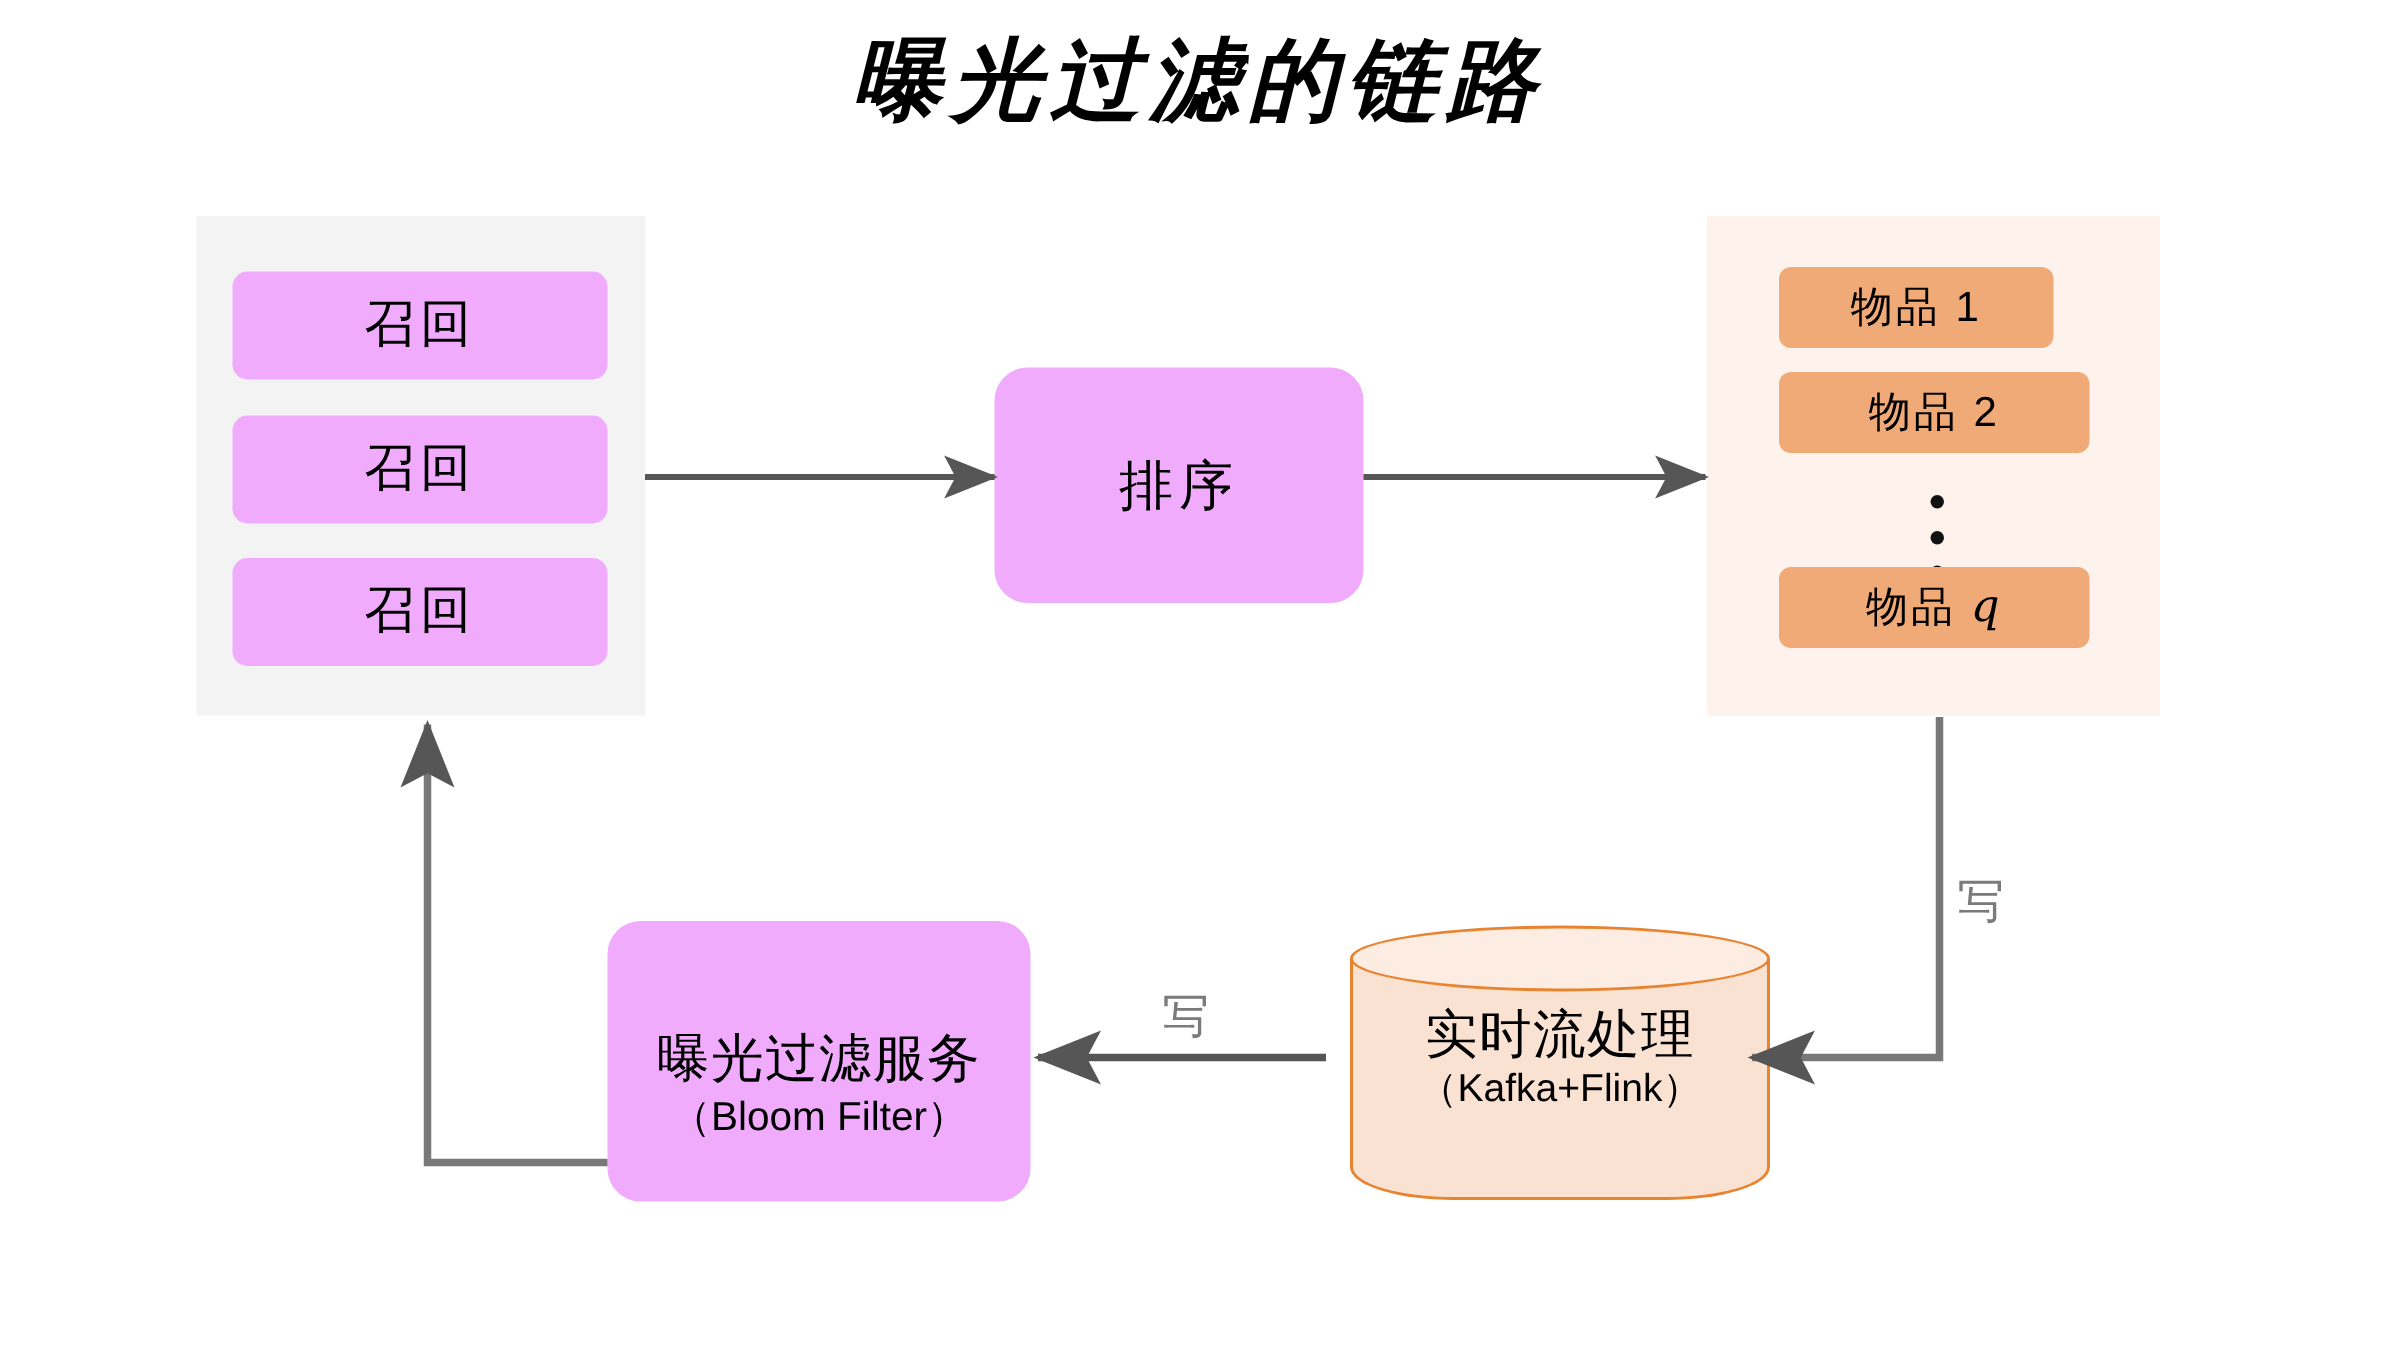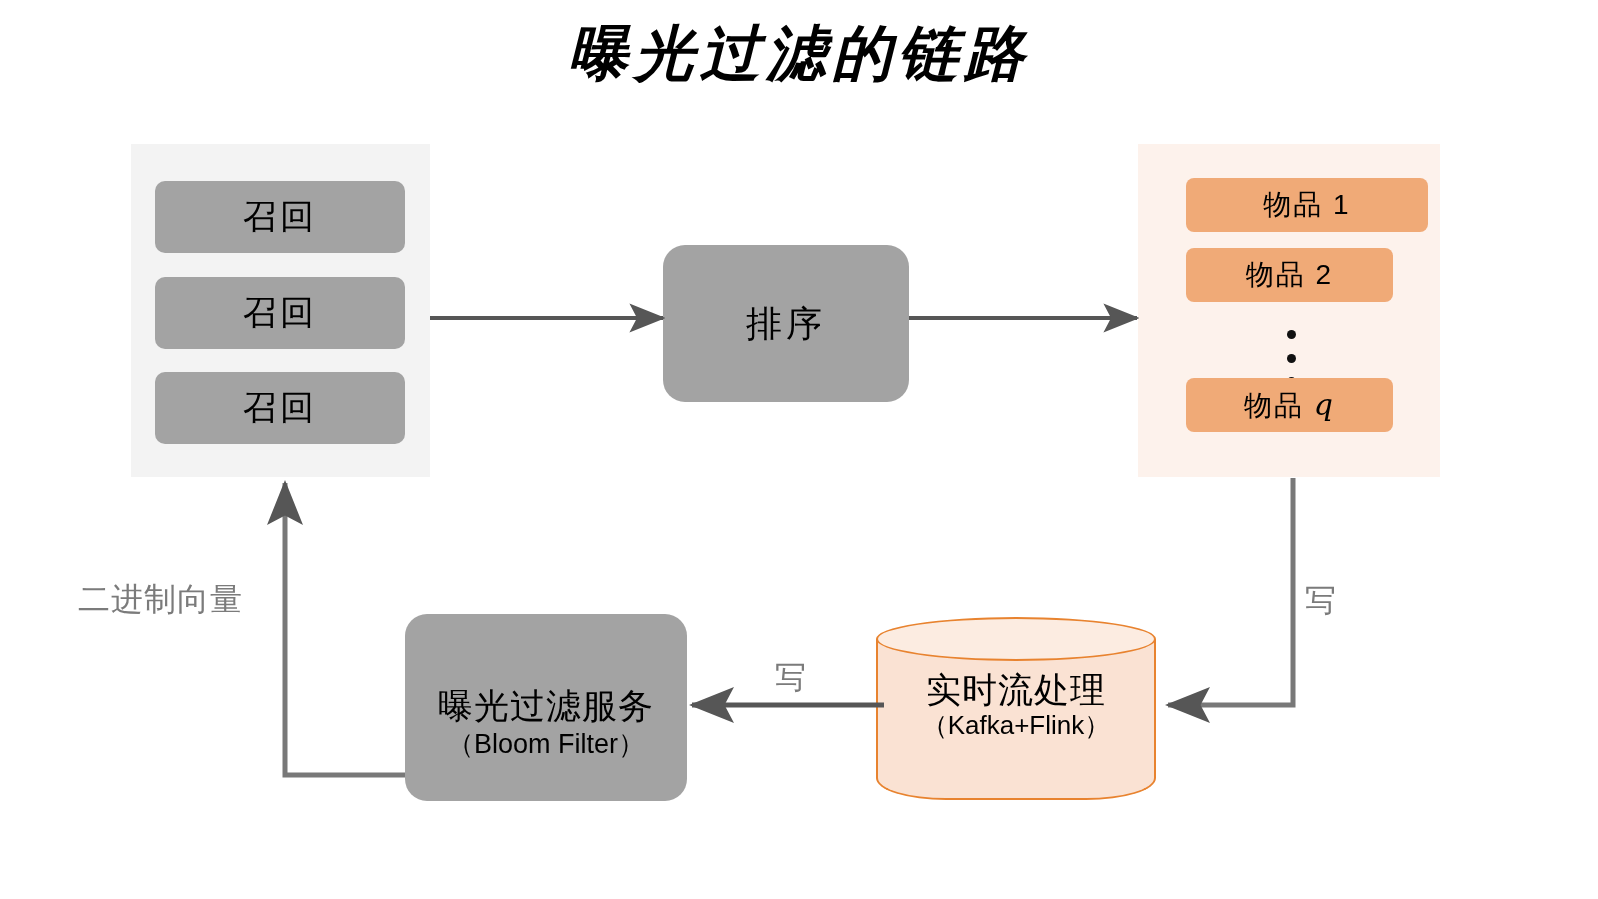--- a/index.html
+++ b/index.html
@@ -60,21 +60,21 @@
     box-sizing: border-box;
     display: flex;
     flex-direction: column;
     align-items: center;
     justify-content: center;
     text-align: center;
     color: #000;
     line-height: 1.15;
   }
   .blue-chip {
-    background: #a3a3a3;
+    background: #f0abfc;
     border-radius: 10px;
     font-size: 34px;
     letter-spacing: 3px;
   }
   .orange-chip {
     background: #f0aa77;
     border-radius: 8px;
     font-size: 28px;
     letter-spacing: 2px;
   }
@@ -92,21 +92,21 @@
   
   #rank-node {
     left: 663px; top: 234px; width: 246px; height: 157px;
     border-radius: 22px;
     font-size: 36px;
     letter-spacing: 4px;
     margin-top: 11px;
   }
 
   
-  #item-0 { left: 1186px; top: 178px; width: 242px; height: 54px; }
+  #item-0 { left: 1186px; top: 178px; width: 183px; height: 54px; }
   #item-1 { left: 1186px; top: 248px; width: 207px; height: 54px; }
   #item-2 { left: 1186px; top: 378px; width: 207px; height: 54px; }
 
   #item-dots {
     position: absolute;
     left: 1281px;
     top: 330px;
     width: 20px;
     height: 56px;
     display: flex;
@@ -126,21 +126,21 @@
   #bloom-node {
     left: 405px; top: 614px; width: 282px; height: 187px;
     border-radius: 22px;
   }
   #bloom-node .l1 { font-size: 35px; letter-spacing: 1px; margin-top: 31px; }
   #bloom-node .l2 { font-size: 27px; letter-spacing: 0px; margin-top: 2px; }
 
   
   #stream-cyl {
     position: absolute;
-    left: 876px;
+    left: 900px;
     top: 617px;
     width: 280px;
     height: 183px;
   }
   #stream-cyl .cyl-body {
     position: absolute;
     left: 0; top: 22px;
     width: 280px; height: 139px;
     box-sizing: border-box;
     background: #fae2d3;
@@ -277,17 +277,16 @@
 
     <line x1="909" y1="318" x2="1137" y2="318" stroke="#565656" stroke-width="4" marker-end="url(#arrowhead)"></line>
 
     <path d="M1293,478 L1293,705 L1168,705" fill="none" stroke="#787878" stroke-width="5" marker-end="url(#arrowhead)"></path>
 
     <line x1="884" y1="705" x2="692" y2="705" stroke="#565656" stroke-width="5" marker-end="url(#arrowhead)"></line>
 
     <path d="M405,775 L285,775 L285,483" fill="none" stroke="#787878" stroke-width="5" marker-end="url(#arrowhead)"></path>
   </svg>
 
-  <div class="edge-label" id="label-binvec">二进制向量</div>
   <div class="edge-label" id="label-write-1">写</div>
   <div class="edge-label" id="label-write-2">写</div>
 
 </div>
 
 </body></html>

